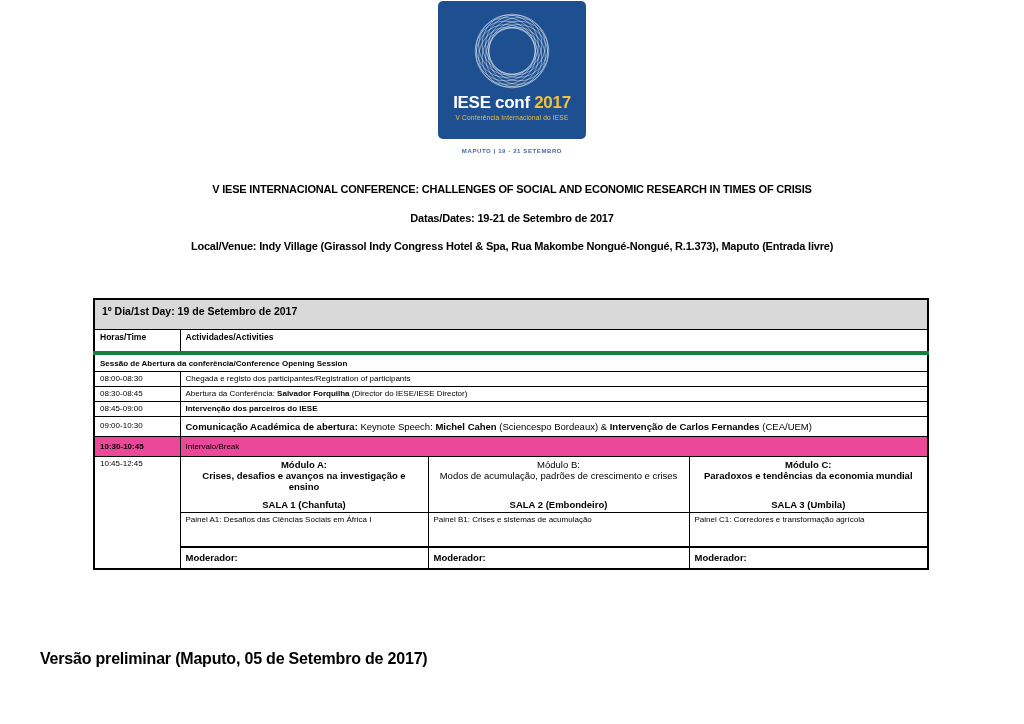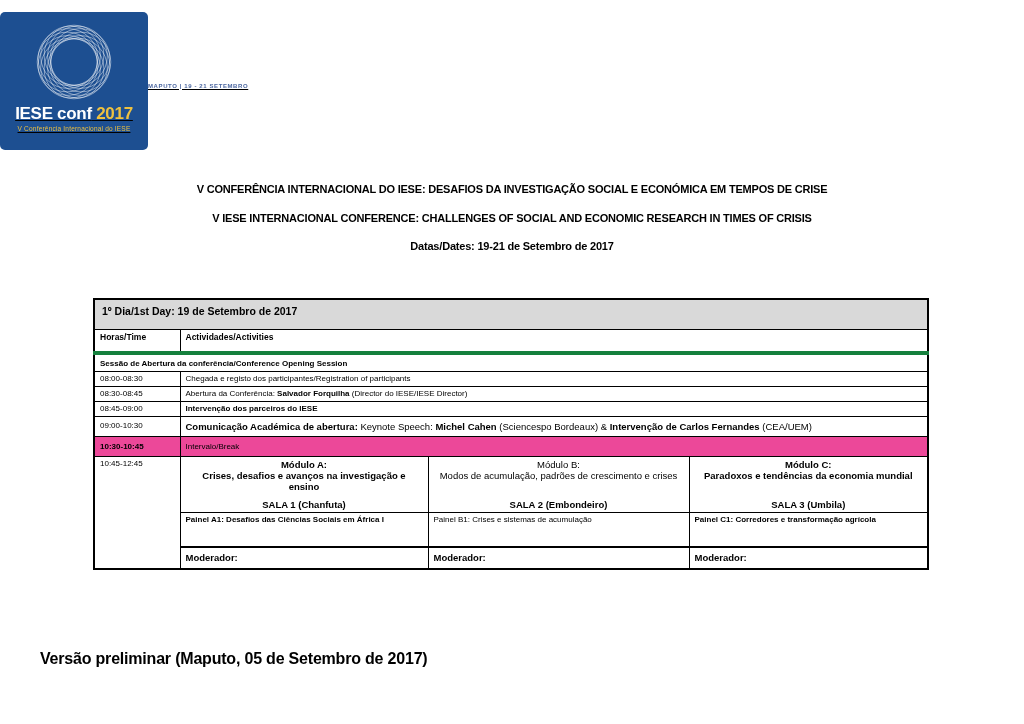--- a/index.html
+++ b/index.html
@@ -3,21 +3,21 @@
 <meta charset="utf-8">
 <style>
   * { margin:0; padding:0; box-sizing:border-box; }
   html,body { background:#e8e8e8; }
   .page {
     position:relative; width:1024px; height:724px; background:#ffffff;
     font-family:"Liberation Sans", sans-serif; color:#000; overflow:hidden;
     margin:0 auto;
   }
   
-  .logo-wrap { position:absolute; top:12px; left:0; right:0; display:flex; flex-direction:row; align-items:center;text-decoration:underline; }
+  .logo-wrap { position:absolute; top:1px; left:0; right:0; display:flex; flex-direction:column; align-items:center; }
   .logo-box {
     width:148px; height:138px; background:#1d4f91; border-radius:5px;
     display:flex; flex-direction:column; align-items:center;
   }
   .logo-rings { margin-top:4px; }
   .logo-title { font-size:17px; font-weight:bold; letter-spacing:-0.3px; line-height:1; margin-top:-3px; color:#ffffff; }
   .logo-title .yr { color:#eec13f; }
   .logo-sub { font-size:6.5px; color:#eec13f; margin-top:3px; letter-spacing:0.2px; }
   .logo-tagline { margin-top:9px; font-size:6px; font-weight:bold; color:#4a66a0; letter-spacing:0.6px; }
   
@@ -32,21 +32,21 @@
   .session-row td { font-weight:bold; height:18px; padding-top:4px; }
   .plain-row td { height:15px; }
   .bold-act { font-weight:bold; }
   .keynote-row td { font-size:9.5px; height:20px; padding-top:4px; }
   .keynote-row td.time-cell { font-size:8px; }
   .green-row td { background:#ec4899; height:20px; padding-top:5px; }
   .green-row .time-cell { font-weight:bold; }
   .module-head { height:56px; text-align:center; font-weight:bold; font-size:9.5px; padding:2px 6px; }
   .module-head .inner { display:flex; flex-direction:column; justify-content:space-between; height:100%; }
   .module-b .m-label, .module-b .m-theme { font-weight:normal; }
-  .panel-row td { height:35px; font-weight:bold; }
+  .panel-row td { height:35px; font-weight:normal; }
   .panel-row td.panel-b { font-weight:normal; }
   .moder-row td { height:22px; font-weight:bold; font-size:9.5px; border-top:2px solid #000; padding-top:4px;margin-top:12px; }
   .tall-time { vertical-align:top; }
   
   .footer-note { position:absolute; left:40px; top:650px; font-size:16px; font-weight:bold; letter-spacing:-0.2px; }
 </style>
 </head>
 <body>
 
 <div class="page">
@@ -69,23 +69,23 @@
           <circle cx="67.8" cy="55.5" r="39"></circle>
         </g>
       </svg>
       <div class="logo-title"><span>IESE conf</span><span class="yr"> 2017</span></div>
       <div class="logo-sub">V Conferência Internacional do IESE</div>
     </div>
     <div class="logo-tagline">MAPUTO  |  19 - 21 SETEMBRO</div>
   </div>
 
   <div class="headings">
-    <div class="h-line">V CONFERÊNCIA INTERNACIONAL DO IESE: DESAFIOS DA INVESTIGAÇÃO SOCIAL E ECONÓMICA EM TEMPOS DE CRISE</div>
     <div class="h-line">V IESE INTERNACIONAL CONFERENCE: CHALLENGES OF SOCIAL AND ECONOMIC RESEARCH IN TIMES OF CRISIS</div>
     <div class="h-line">Datas/Dates: 19-21 de Setembro de 2017</div>
+    <div class="h-line">Local/Venue: Indy Village (Girassol Indy Congress Hotel &amp; Spa, Rua Makombe Nongué-Nongué, R.1.373), Maputo (Entrada livre)</div>
   </div>
 
   <div class="sched">
     <table>
       <colgroup>
         <col style="width:86px">
           <col style="width:248px">
           <col style="width:261px">
           <col style="width:239px">
       </colgroup>

